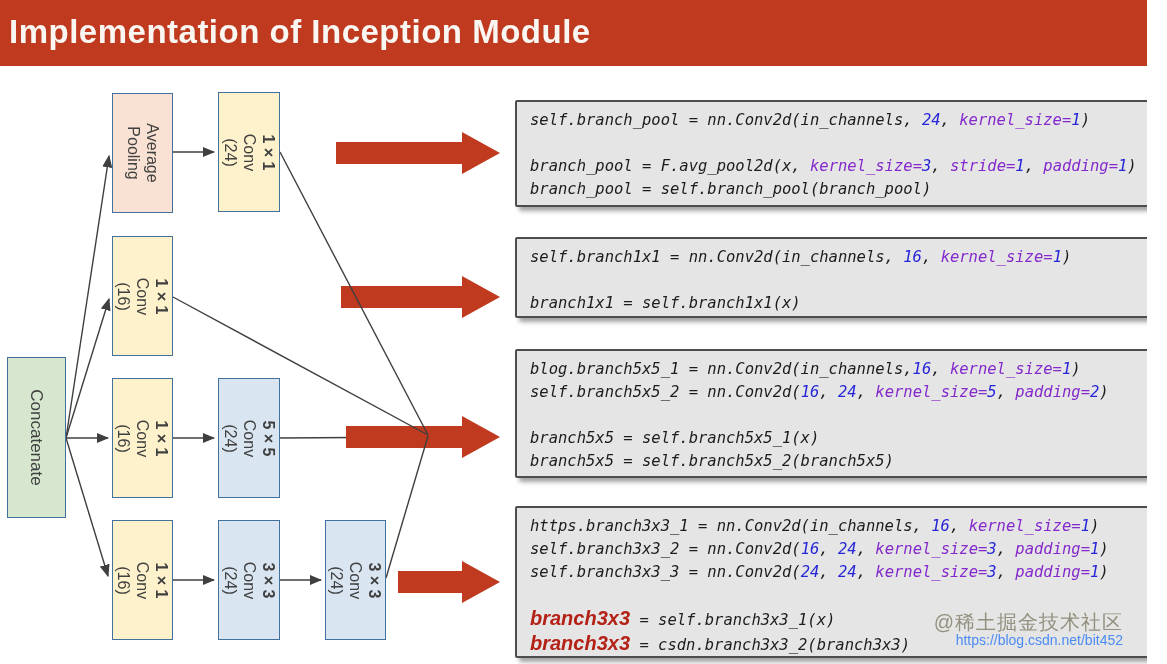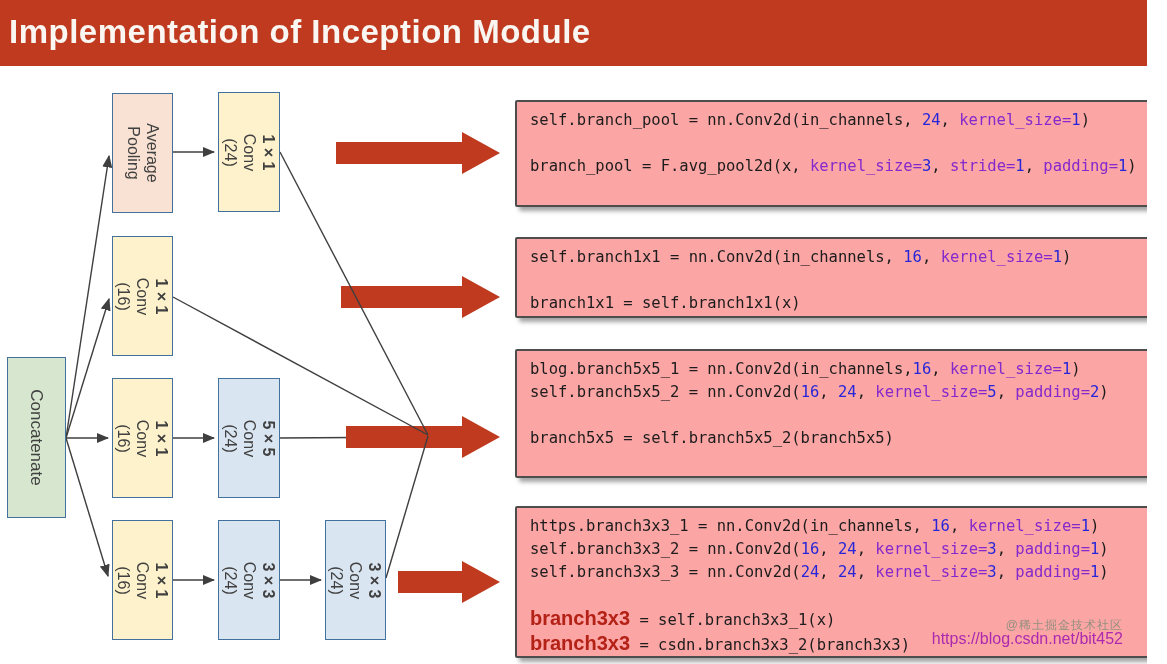--- a/index.html
+++ b/index.html
@@ -16,34 +16,34 @@
                 font-size:16px;line-height:19px;width:max-content;}
   .node .vlabel b{font-weight:bold;}
   .fill-green{background:#d7e7cf;}
   .fill-pink{background:#f9e2d3;}
   .fill-yellow{background:#fdf2cb;}
   .fill-blue{background:#d9e5f1;}
   .node.big .vlabel{font-size:17px;}
   
   svg.overlay{position:absolute;left:0;top:0;z-index:2;}
   
-  .code-block{position:absolute;width:646px;background:#fca5a5;border:2px solid #4d4d4d;
+  .code-block{position:absolute;width:646px;background:#e5e5e5;border:2px solid #4d4d4d;
               border-radius:2px;box-shadow:4px 4px 4px rgba(90,90,90,.55);box-sizing:border-box;
               padding:7px 6px 0 13px;z-index:3;
-              font-family:"DejaVu Sans Mono","Liberation Mono",monospace;font-size:15.5px;}
+              font-family:"DejaVu Sans Mono","Liberation Mono",monospace;font-size:15.5px;font-style:italic;}
   .code-block .cl{line-height:23px;white-space:pre;}
   .tok-n{color:#1c1c1c;}
   .tok-num{color:#2626d8;}
   .tok-kw{color:#8429cc;}
   .tok-op{color:#8429cc;}
   .tok-red{color:#b42116;font-weight:bold;font-family:"Liberation Sans",sans-serif;font-size:20px;}
   
   .watermark{position:absolute;right:24px;bottom:16px;text-align:right;z-index:4;}
-  .watermark .wm1{font-size:12px;color:#93907f;letter-spacing:1px;}
-  .watermark .wm2{font-size:16px;color:#a21caf;margin-top:-4px;opacity:.9;}
+  .watermark .wm1{font-size:20px;color:#93907f;letter-spacing:1px;}
+  .watermark .wm2{font-size:14px;color:#3b82f6;margin-top:-4px;opacity:.9;}
 </style>
 </head>
 <body>
 
 <div class="stage">
 
   <div class="header">
     <span class="title">Implementation of Inception Module</span>
   </div>
 
@@ -125,30 +125,32 @@
 
   <div class="node fill-blue" style="left:325px;top:520px;width:61px;height:120px;">
     <div class="vlabel"><b>3 × 3</b><span> Conv
 (24)</span></div>
   </div>
 
   <div class="code-block" style="left:515px;top:100px;height:107px;">
       <div class="cl"><span class="tok-n">self.branch_pool = nn.Conv2d(in_channels, </span><span class="tok-num">24</span><span class="tok-n">, </span><span class="tok-kw">kernel_size</span><span class="tok-op">=</span><span class="tok-num">1</span><span class="tok-n">)</span></div>
       <div class="cl">&nbsp;</div>
       <div class="cl"><span class="tok-n">branch_pool = F.avg_pool2d(x, </span><span class="tok-kw">kernel_size</span><span class="tok-op">=</span><span class="tok-num">3</span><span class="tok-n">, </span><span class="tok-kw">stride</span><span class="tok-op">=</span><span class="tok-num">1</span><span class="tok-n">, </span><span class="tok-kw">padding</span><span class="tok-op">=</span><span class="tok-num">1</span><span class="tok-n">)</span></div>
+      <div class="cl"><span class="tok-n">branch_pool = self.branch_pool(branch_pool)</span></div>
     </div>
   <div class="code-block" style="left:515px;top:237px;height:81px;">
       <div class="cl"><span class="tok-n">self.branch1x1 = nn.Conv2d(in_channels, </span><span class="tok-num">16</span><span class="tok-n">, </span><span class="tok-kw">kernel_size</span><span class="tok-op">=</span><span class="tok-num">1</span><span class="tok-n">)</span></div>
       <div class="cl">&nbsp;</div>
       <div class="cl"><span class="tok-n">branch1x1 = self.branch1x1(x)</span></div>
     </div>
   <div class="code-block" style="left:515px;top:349px;height:129px;">
       <div class="cl"><span class="tok-n">blog.branch5x5_1 = nn.Conv2d(in_channels,</span><span class="tok-num">16</span><span class="tok-n">, </span><span class="tok-kw">kernel_size</span><span class="tok-op">=</span><span class="tok-num">1</span><span class="tok-n">)</span></div>
       <div class="cl"><span class="tok-n">self.branch5x5_2 = nn.Conv2d(</span><span class="tok-num">16</span><span class="tok-n">, </span><span class="tok-num">24</span><span class="tok-n">, </span><span class="tok-kw">kernel_size</span><span class="tok-op">=</span><span class="tok-num">5</span><span class="tok-n">, </span><span class="tok-kw">padding</span><span class="tok-op">=</span><span class="tok-num">2</span><span class="tok-n">)</span></div>
       <div class="cl">&nbsp;</div>
+      <div class="cl"><span class="tok-n">branch5x5 = self.branch5x5_1(x)</span></div>
       <div class="cl"><span class="tok-n">branch5x5 = self.branch5x5_2(branch5x5)</span></div>
     </div>
   <div class="code-block" style="left:515px;top:506px;height:152px;">
       <div class="cl"><span class="tok-n">https.branch3x3_1 = nn.Conv2d(in_channels, </span><span class="tok-num">16</span><span class="tok-n">, </span><span class="tok-kw">kernel_size</span><span class="tok-op">=</span><span class="tok-num">1</span><span class="tok-n">)</span></div>
       <div class="cl"><span class="tok-n">self.branch3x3_2 = nn.Conv2d(</span><span class="tok-num">16</span><span class="tok-n">, </span><span class="tok-num">24</span><span class="tok-n">, </span><span class="tok-kw">kernel_size</span><span class="tok-op">=</span><span class="tok-num">3</span><span class="tok-n">, </span><span class="tok-kw">padding</span><span class="tok-op">=</span><span class="tok-num">1</span><span class="tok-n">)</span></div>
       <div class="cl"><span class="tok-n">self.branch3x3_3 = nn.Conv2d(</span><span class="tok-num">24</span><span class="tok-n">, </span><span class="tok-num">24</span><span class="tok-n">, </span><span class="tok-kw">kernel_size</span><span class="tok-op">=</span><span class="tok-num">3</span><span class="tok-n">, </span><span class="tok-kw">padding</span><span class="tok-op">=</span><span class="tok-num">1</span><span class="tok-n">)</span></div>
       <div class="cl">&nbsp;</div>
       <div class="cl"><span class="tok-red">branch3x3</span><span class="tok-n"> = self.branch3x3_1(x)</span></div>
       <div class="cl"><span class="tok-red">branch3x3</span><span class="tok-n"> = csdn.branch3x3_2(branch3x3)</span></div>
     </div>

